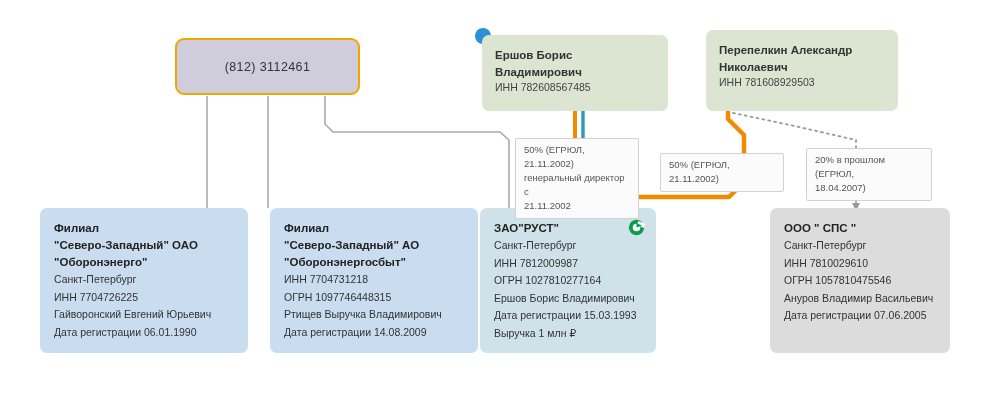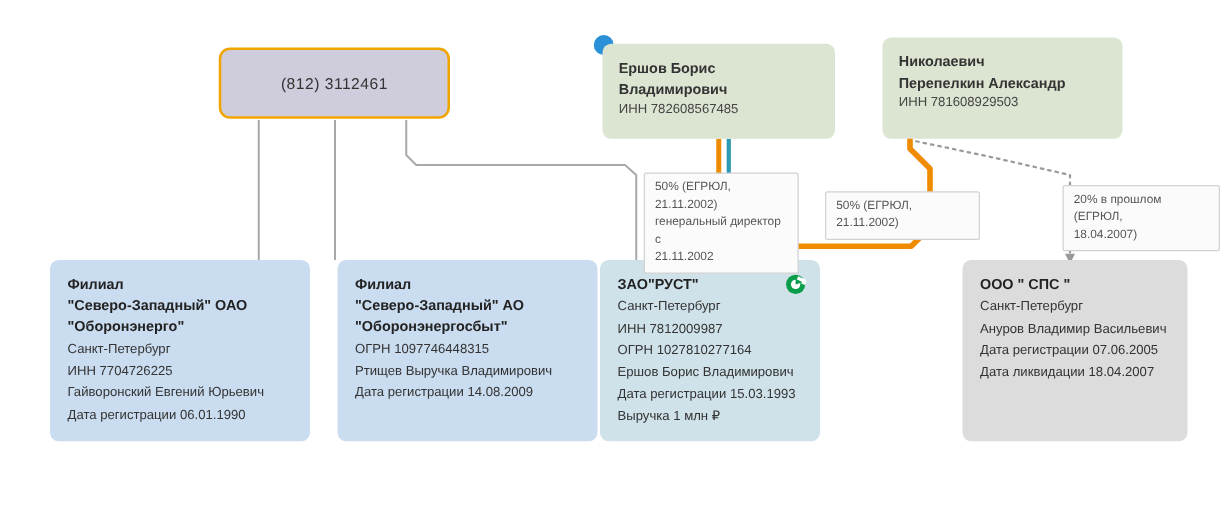--- a/index.html
+++ b/index.html
@@ -55,21 +55,21 @@
   .sber-icon{position:absolute;right:11px;top:11px;width:17px;height:17px;}
 
   
   .elabel{
     position:absolute;box-sizing:border-box;background:#fbfbfb;
     border:1px solid #d2d2d2;border-radius:2px;
     font-size:9.5px;color:#555;line-height:14px;padding:4px 6px 5px 8px;
   }
   .elabel-1{left:515px;top:138px;width:124px;}
   .elabel-2{left:660px;top:153px;width:124px;}
-  .elabel-3{left:850px;top:148px;width:126px;}
+  .elabel-3{left:806px;top:148px;width:126px;}
 </style>
 </head>
 <body>
 
 <div id="stage">
 
   <svg id="edges" viewBox="0 0 984 420" xmlns="http://www.w3.org/2000/svg">
 
     <path d="M 207 96 L 207 208" stroke="#a9a9a9" stroke-width="1.6" fill="none"></path>
     <path d="M 268 96 L 268 208" stroke="#a9a9a9" stroke-width="1.6" fill="none"></path>
@@ -92,39 +92,40 @@
     <span class="txt">(812) 3112461</span>
   </div>
 
   <div class="blue-dot"></div>
   <div class="node person person-ershov">
     <div class="pname">Ершов  Борис  Владимирович</div>
     <div class="pinn">ИНН 782608567485</div>
   </div>
 
   <div class="node person person-perepelkin">
+    <div class="pname">Перепелкин  Александр</div>
     <div class="pname">Николаевич</div>
-    <div class="pname">Перепелкин  Александр</div>
     <div class="pinn">ИНН 781608929503</div>
   </div>
 
   <div class="card blue card-branch1">
     <div class="title">Филиал</div>
     <div class="title">"Северо-Западный"  ОАО</div>
     <div class="title">"Оборонэнерго"</div>
     <div class="line">Санкт-Петербург</div>
     <div class="line">ИНН 7704726225</div>
     <div class="line">Гайворонский Евгений Юрьевич</div>
     <div class="line">Дата регистрации 06.01.1990</div>
   </div>
 
   <div class="card blue card-branch2">
     <div class="title">Филиал</div>
     <div class="title">"Северо-Западный"  АО</div>
     <div class="title">"Оборонэнергосбыт"</div>
+    <div class="line">ИНН 7704731218</div>
     <div class="line">ОГРН 1097746448315</div>
     <div class="line">Ртищев Выручка Владимирович</div>
     <div class="line">Дата регистрации 14.08.2009</div>
   </div>
 
   <div class="card green card-rust">
     <svg class="sber-icon" viewBox="0 0 20 20">
       <circle cx="10" cy="10" r="9" fill="#0a9d4a"></circle>
       <circle cx="10" cy="10" r="4.4" fill="#ffffff"></circle>
       <rect x="9" y="2" width="9" height="5" fill="#ffffff" transform="rotate(25 10 10)"></rect>
@@ -135,23 +136,24 @@
     <div class="line">ИНН 7812009987</div>
     <div class="line">ОГРН 1027810277164</div>
     <div class="line">Ершов Борис Владимирович</div>
     <div class="line">Дата регистрации 15.03.1993</div>
     <div class="line">Выручка 1 млн ₽</div>
   </div>
 
   <div class="card gray card-sps">
     <div class="title">ООО "  СПС  "</div>
     <div class="line">Санкт-Петербург</div>
+    <div class="line">ИНН 7810029610</div>
+    <div class="line">ОГРН 1057810475546</div>
     <div class="line">Ануров Владимир Васильевич</div>
     <div class="line">Дата регистрации 07.06.2005</div>
-    <div class="line">Дата ликвидации 18.04.2007</div>
   </div>
 
   <div class="elabel elabel-1">
     <div>50% (ЕГРЮЛ, 21.11.2002)</div>
     <div>генеральный директор с</div>
     <div>21.11.2002</div>
   </div>
 
   <div class="elabel elabel-2">
     <div>50% (ЕГРЮЛ, 21.11.2002)</div>

